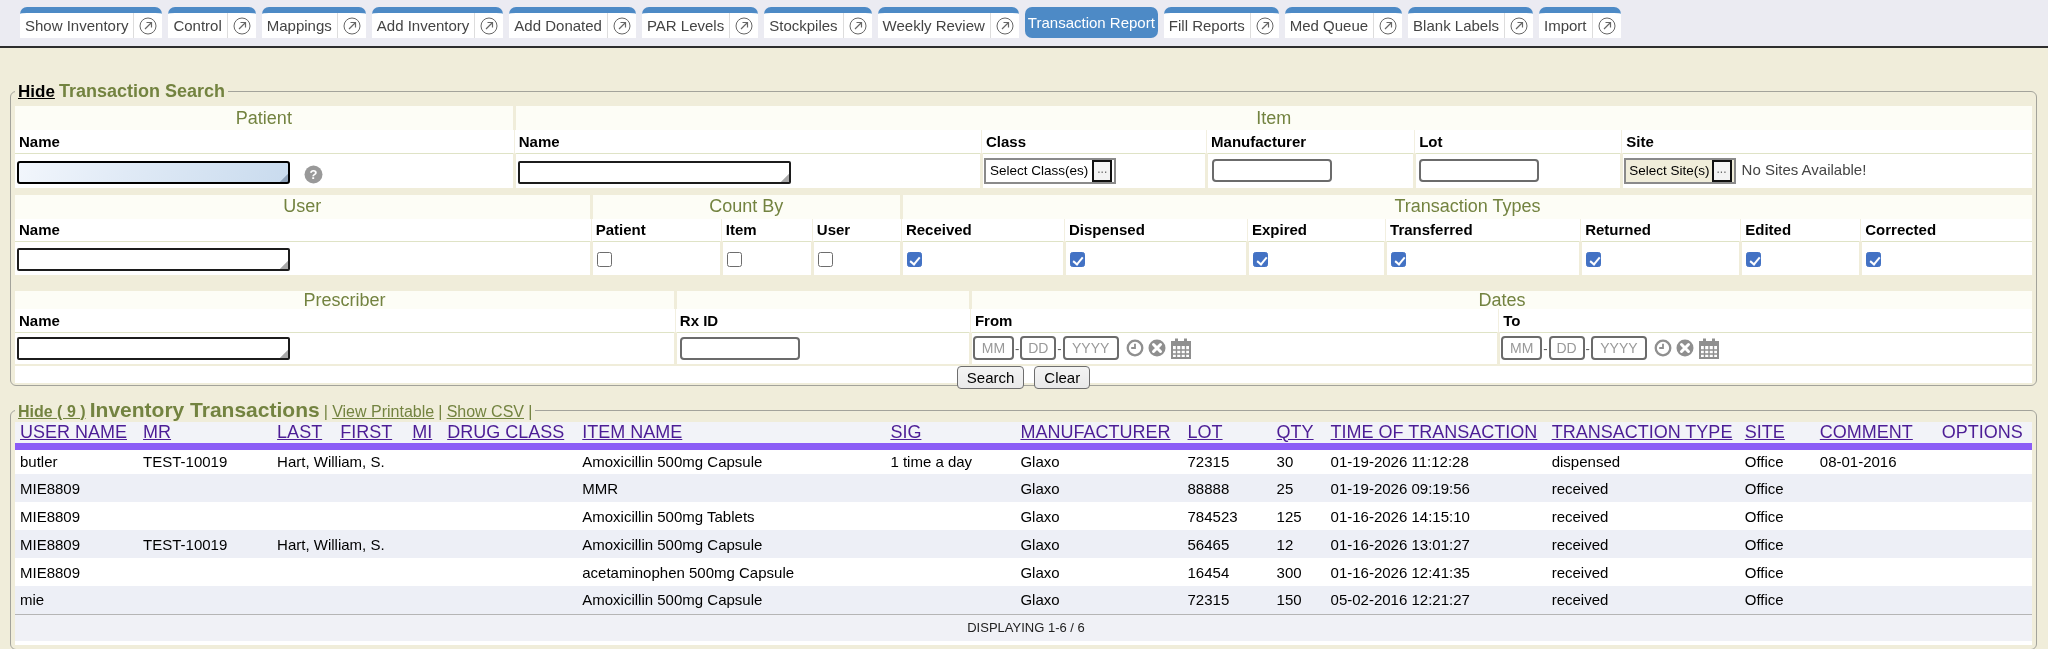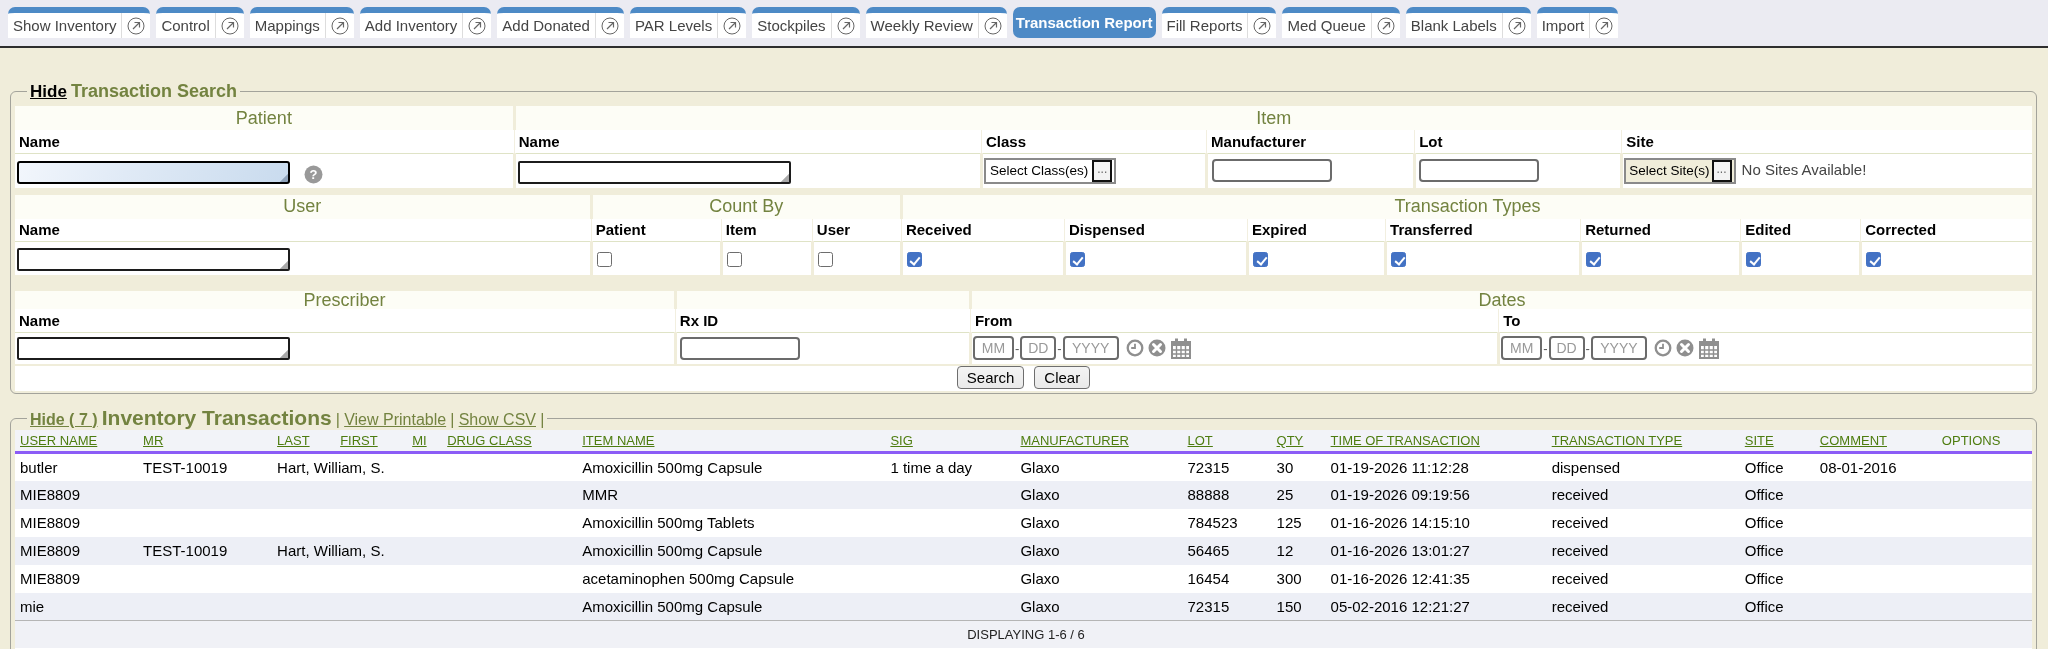--- a/index.html
+++ b/index.html
@@ -6,42 +6,42 @@
 html,body { margin:0; padding:0; }
 body {
   width:2048px; height:649px; overflow:hidden;
   background:#f0edda;
   font-family:"Liberation Sans", sans-serif;
   font-size:15px; color:#000;
 }
 
 #tabbar {
   background:#ebebf2; height:48px; border-bottom:2px solid #2e2e2e;
-  padding:7px 0 0 8px; white-space:nowrap;
+  padding:7px 0 0 20px; white-space:nowrap;
 }
 .tab {
   display:inline-flex; vertical-align:top; margin-right:6px;
   background:#fff; border-radius:7px 7px 0 0; border-top:6px solid #4d8ac6;
   height:31px; align-items:center; color:#444; font-size:15px;
 }
 .tab .lbl { padding:0 5px; }
 .tab .ico { border-left:1px solid #ddd; padding:0 5px; display:flex; align-items:center; height:25px; }
 .tab.active {
   background:#4d8ac6; border-radius:7px; border-top:none; height:31px;
-  color:#fff; font-weight:bold;
+  color:#fff; font-weight:normal;
 }
 .tab.active .lbl { padding:0 3px; }
 
 #content { padding:33px 9px 0 8px; }
 fieldset {
   border:1px solid #a3a39b; border-radius:6px;
   padding:4px; margin:0 2px;
 }
 #fs1 { padding:4px 4px 2px 4px; }
-legend { padding:0 3px; margin-left:12px; }
+legend { padding:0 3px; margin-left:0; }
 .leg1-hide { color:#000; font-weight:bold; font-size:17px; text-decoration:underline; }
 .leg1-title { color:#738340; font-weight:bold; font-size:18px; }
 .leg2-hide { color:#738340; font-weight:bold; font-size:16px; text-decoration:underline; }
 .leg2-title { color:#738340; font-weight:bold; font-size:21px; }
 .leg2-sep { color:#738340; font-size:16px; }
 .leg2-link { color:#738340; font-size:16px; text-decoration:underline; }
 
 table.blk { width:100%; border-collapse:collapse; table-layout:fixed; }
 #blk1 { margin-bottom:7px; } #blk2 { margin-bottom:16px; } #blk3 { margin-bottom:0; }
 #blk3 tr.trow { height:17px; } #blk3 tr.trow td { line-height:16px; }
@@ -90,33 +90,33 @@
 tr.cbrow { background:#fff; height:32px; }
 tr.irow1 { background:#fff; height:34px; }
 tr.irow3 { background:#fff; height:30px;padding-left:15px; }
 .md { display:flex; align-items:center; }
 .md input {
   height:24px; border:2px solid #6b6b6b; border-radius:4px; background:#fff;
   font-family:"Liberation Sans",sans-serif; font-size:14px; color:#999; text-align:center; padding:0;
 }
 .md input::placeholder { color:#999; opacity:1; }
 .md .sep { color:#555; margin:0 1px; font-size:13px; }
-.btnrow { text-align:center; background:#fff; padding:0; margin-top:2px; height:25px; }
+.btnrow { text-align:center; background:#fff; padding:0; margin-top:2px; height:17px; }
 button.act {
   font-family:"Liberation Sans",sans-serif; font-size:15px; color:#000;
   background:linear-gradient(#f4f4f4,#e9e9e9); border:1px solid #6e6e6e; border-radius:4px;
   padding:0 9px; margin:0 5px; height:23px;
 }
 
 #fs2 { margin-top:14px; padding:0 4px 4px 4px; }
 #fs2 legend { line-height:20px; }
 table.tx { width:100%; border-collapse:collapse; table-layout:fixed; background:#fff; }
 table.tx th {
-  border-bottom:3px solid #8b5cf6;
-  background:#f2f3f8; height:23px; font-weight:normal; font-size:13px; color:#4d7c0f;
+  border-bottom:7px solid #8b5cf6;
+  background:#f2f3f8; height:23px; font-weight:normal; font-size:18px; color:#4c1d95;
   text-align:left; padding:0 0 0 5px; text-decoration:underline; white-space:nowrap;
 }
 table.tx th.nol { text-decoration:none; }
 table.tx td { height:28px; font-size:15px; padding:0 0 0 5px; white-space:nowrap; overflow:hidden; }
 tr.alt { background:#edeff6; }
 tr.foot td { background:#f0f1f6; border-top:1px solid #b5b5b5; text-align:center; height:27px; font-size:13px; color:#222; }
 </style>
 </head>
 <body>
 <div id="tabbar"><span class="tab">
@@ -384,21 +384,21 @@
                   <path d="M1 12 H19 M1 16 H19 M5.5 8 V20 M10 8 V20 M14.5 8 V20" stroke="#8f8f8f" stroke-width="1.4" fill="none"></path>
                 </svg>
 </div>
             </td>
 </tr>
 </tbody>
       </table>
 <div class="btnrow"><button class="act">Search</button><button class="act">Clear</button></div>
 </fieldset>
 <fieldset id="fs2">
-<legend><span class="leg2-hide">Hide ( 7 )</span> <span class="leg2-title">Inventory Transactions</span> <span class="leg2-sep">|</span> <span class="leg2-link">View Printable</span> <span class="leg2-sep">|</span> <span class="leg2-link">Show CSV</span> <span class="leg2-sep">|</span></legend>
+<legend><span class="leg2-hide">Hide ( 9 )</span> <span class="leg2-title">Inventory Transactions</span> <span class="leg2-sep">|</span> <span class="leg2-link">View Printable</span> <span class="leg2-sep">|</span> <span class="leg2-link">Show CSV</span> <span class="leg2-sep">|</span></legend>
 <table class="tx">
 <colgroup>
           <col style="width:123px">
           <col style="width:134px">
           <col style="width:63px">
           <col style="width:72px">
           <col style="width:35px">
           <col style="width:135px">
           <col style="width:308px">
           <col style="width:130px">

